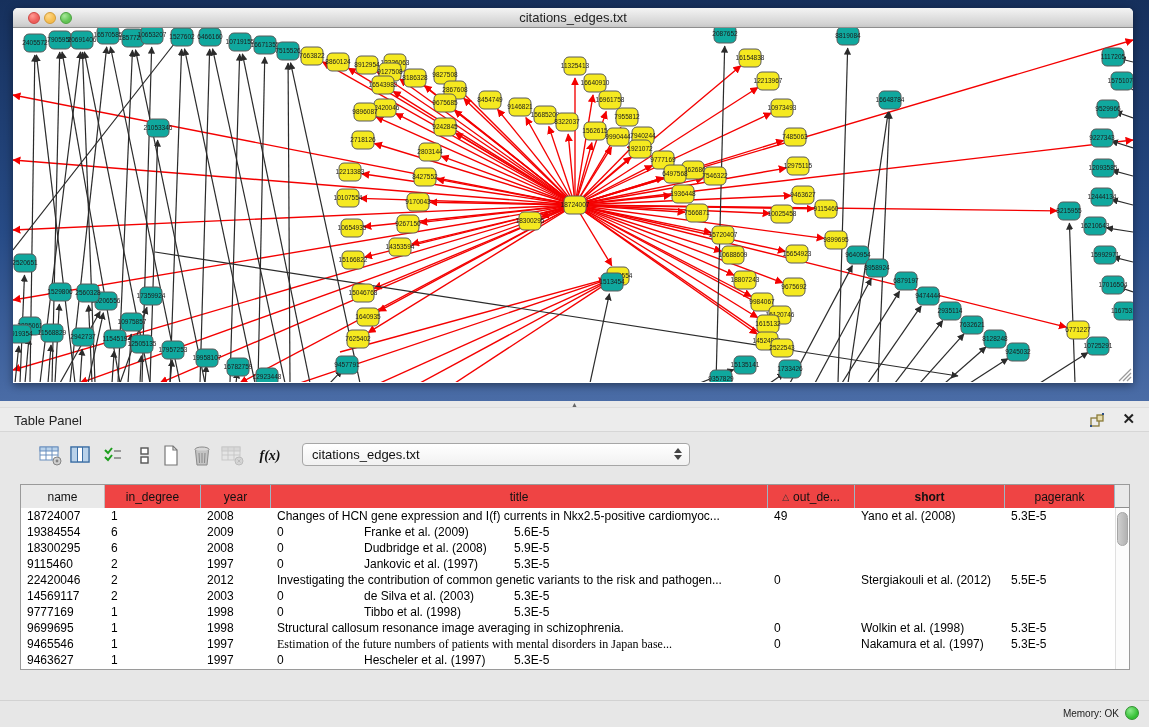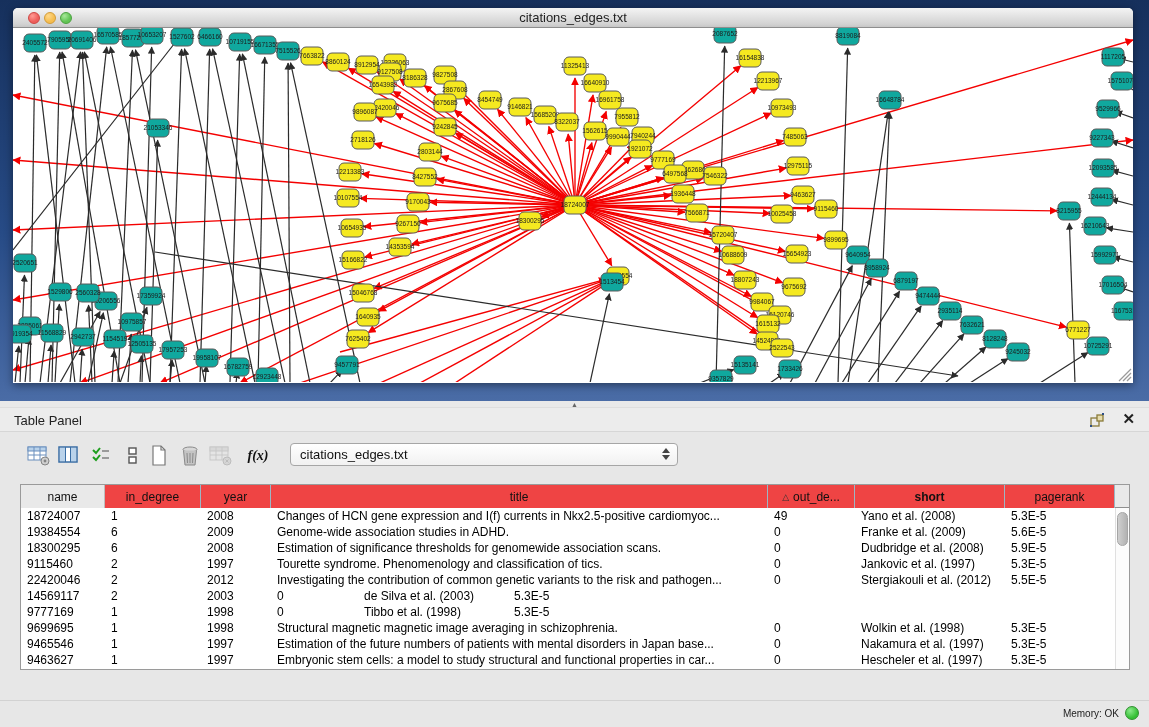--- a/index.html
+++ b/index.html
@@ -29,21 +29,21 @@
     border-bottom:1px solid #dedede; }
   .split-handle { position:absolute; left:571px; top:0; font-size:7px; color:#666; line-height:7px; }
 
   
   .table-panel { position:absolute; left:0; top:408px; width:1149px; height:319px; background:#e7e7e7; }
   .panel-header { position:relative; height:24px; background:#ececec; border-bottom:1px solid #d6d6d6; }
   .panel-title { position:absolute; left:14px; top:5px; font-size:13px; color:#222; }
   .panel-float { position:absolute; right:44px; top:4px; width:16px; height:16px; cursor:pointer; }
   .panel-close { position:absolute; right:14px; top:2px; font-size:15px; font-weight:bold; color:#222; cursor:pointer; }
 
-  .toolbar { position:relative; height:48px; }
+  .toolbar { position:relative; height:48px;margin-left:12px; }
   .tb-icon { position:absolute; top:12px; width:26px; height:24px; display:flex;
     align-items:center; justify-content:center; cursor:pointer; }
   .fx { font-family:"Liberation Serif", serif; font-style:italic; font-weight:bold; font-size:14px; color:#111; }
   .combo { position:absolute; left:290px; top:11px; width:388px; height:23px;
     background:linear-gradient(180deg,#ffffff,#f1f1f1); border:1px solid #a6a6a6; border-radius:4px;
     font-size:13px; color:#111; line-height:21px; padding-left:9px; cursor:pointer; }
   .combo-arrows { position:absolute; right:7px; top:4px; display:flex; flex-direction:column; gap:2px; }
   .combo-arrows i { width:0; height:0; border-left:4px solid transparent; border-right:4px solid transparent; }
   .arr-up { border-bottom:5px solid #444; }
   .arr-dn { border-top:5px solid #444; }
@@ -625,39 +625,36 @@
             <div class="td" style="width: 70px;">2008</div>
             <div class="td" style="width: 497px;">Changes of HCN gene expression and I(f) currents in Nkx2.5-positive cardiomyoc...</div>
             <div class="td" style="width: 87px;">49</div>
             <div class="td" style="width: 150px;">Yano et al. (2008)</div>
             <div class="td" style="width: 110px;">5.3E-5</div>
           </div>
           <div class="tr">
             <div class="td" style="width: 84px;">19384554</div>
             <div class="td" style="width: 96px;">6</div>
             <div class="td" style="width: 70px;">2009</div>
-            <div class="td" style="width: 497px;">Genome-wide association studies in ADHD.</div>
             <div class="td" style="width: 87px;">0</div>
             <div class="td" style="width: 150px;">Franke et al. (2009)</div>
             <div class="td" style="width: 110px;">5.6E-5</div>
           </div>
           <div class="tr">
             <div class="td" style="width: 84px;">18300295</div>
             <div class="td" style="width: 96px;">6</div>
             <div class="td" style="width: 70px;">2008</div>
-            <div class="td" style="width: 497px;">Estimation of significance thresholds for genomewide association scans.</div>
             <div class="td" style="width: 87px;">0</div>
             <div class="td" style="width: 150px;">Dudbridge et al. (2008)</div>
             <div class="td" style="width: 110px;">5.9E-5</div>
           </div>
           <div class="tr">
             <div class="td" style="width: 84px;">9115460</div>
             <div class="td" style="width: 96px;">2</div>
             <div class="td" style="width: 70px;">1997</div>
-            <div class="td" style="width: 497px;">Tourette syndrome. Phenomenology and classification of tics.</div>
             <div class="td" style="width: 87px;">0</div>
             <div class="td" style="width: 150px;">Jankovic et al. (1997)</div>
             <div class="td" style="width: 110px;">5.3E-5</div>
           </div>
           <div class="tr">
             <div class="td" style="width: 84px;">22420046</div>
             <div class="td" style="width: 96px;">2</div>
             <div class="td" style="width: 70px;">2012</div>
             <div class="td" style="width: 497px;">Investigating the contribution of common genetic variants to the risk and pathogen...</div>
             <div class="td" style="width: 87px;">0</div>
@@ -677,39 +674,38 @@
             <div class="td" style="width: 96px;">1</div>
             <div class="td" style="width: 70px;">1998</div>
             <div class="td" style="width: 87px;">0</div>
             <div class="td" style="width: 150px;">Tibbo et al. (1998)</div>
             <div class="td" style="width: 110px;">5.3E-5</div>
           </div>
           <div class="tr">
             <div class="td" style="width: 84px;">9699695</div>
             <div class="td" style="width: 96px;">1</div>
             <div class="td" style="width: 70px;">1998</div>
-            <div class="td" style="width: 497px;">Structural magnetic magnetic image averaging in schizophrenia.</div>
+            <div class="td" style="width: 497px;">Structural callosum resonance image averaging in schizophrenia.</div>
             <div class="td" style="width: 87px;">0</div>
             <div class="td" style="width: 150px;">Wolkin et al. (1998)</div>
             <div class="td" style="width: 110px;">5.3E-5</div>
           </div>
           <div class="tr">
             <div class="td" style="width: 84px;">9465546</div>
             <div class="td" style="width: 96px;">1</div>
             <div class="td" style="width: 70px;">1997</div>
-            <div class="td" style="width: 497px;">Estimation of the future numbers of patients with mental disorders in Japan base...</div>
+            <div class="td" style="width: 497px; font-family: Liberation Serif, serif;">Estimation of the future numbers of patients with mental disorders in Japan base...</div>
             <div class="td" style="width: 87px;">0</div>
             <div class="td" style="width: 150px;">Nakamura et al. (1997)</div>
             <div class="td" style="width: 110px;">5.3E-5</div>
           </div>
           <div class="tr">
             <div class="td" style="width: 84px;">9463627</div>
             <div class="td" style="width: 96px;">1</div>
             <div class="td" style="width: 70px;">1997</div>
-            <div class="td" style="width: 497px;">Embryonic stem cells: a model to study structural and functional properties in car...</div>
             <div class="td" style="width: 87px;">0</div>
             <div class="td" style="width: 150px;">Hescheler et al. (1997)</div>
             <div class="td" style="width: 110px;">5.3E-5</div>
           </div>
         </div>
       <div class="vscroll">
         <div class="vthumb"></div>
       </div>
     </div>
   </div>

